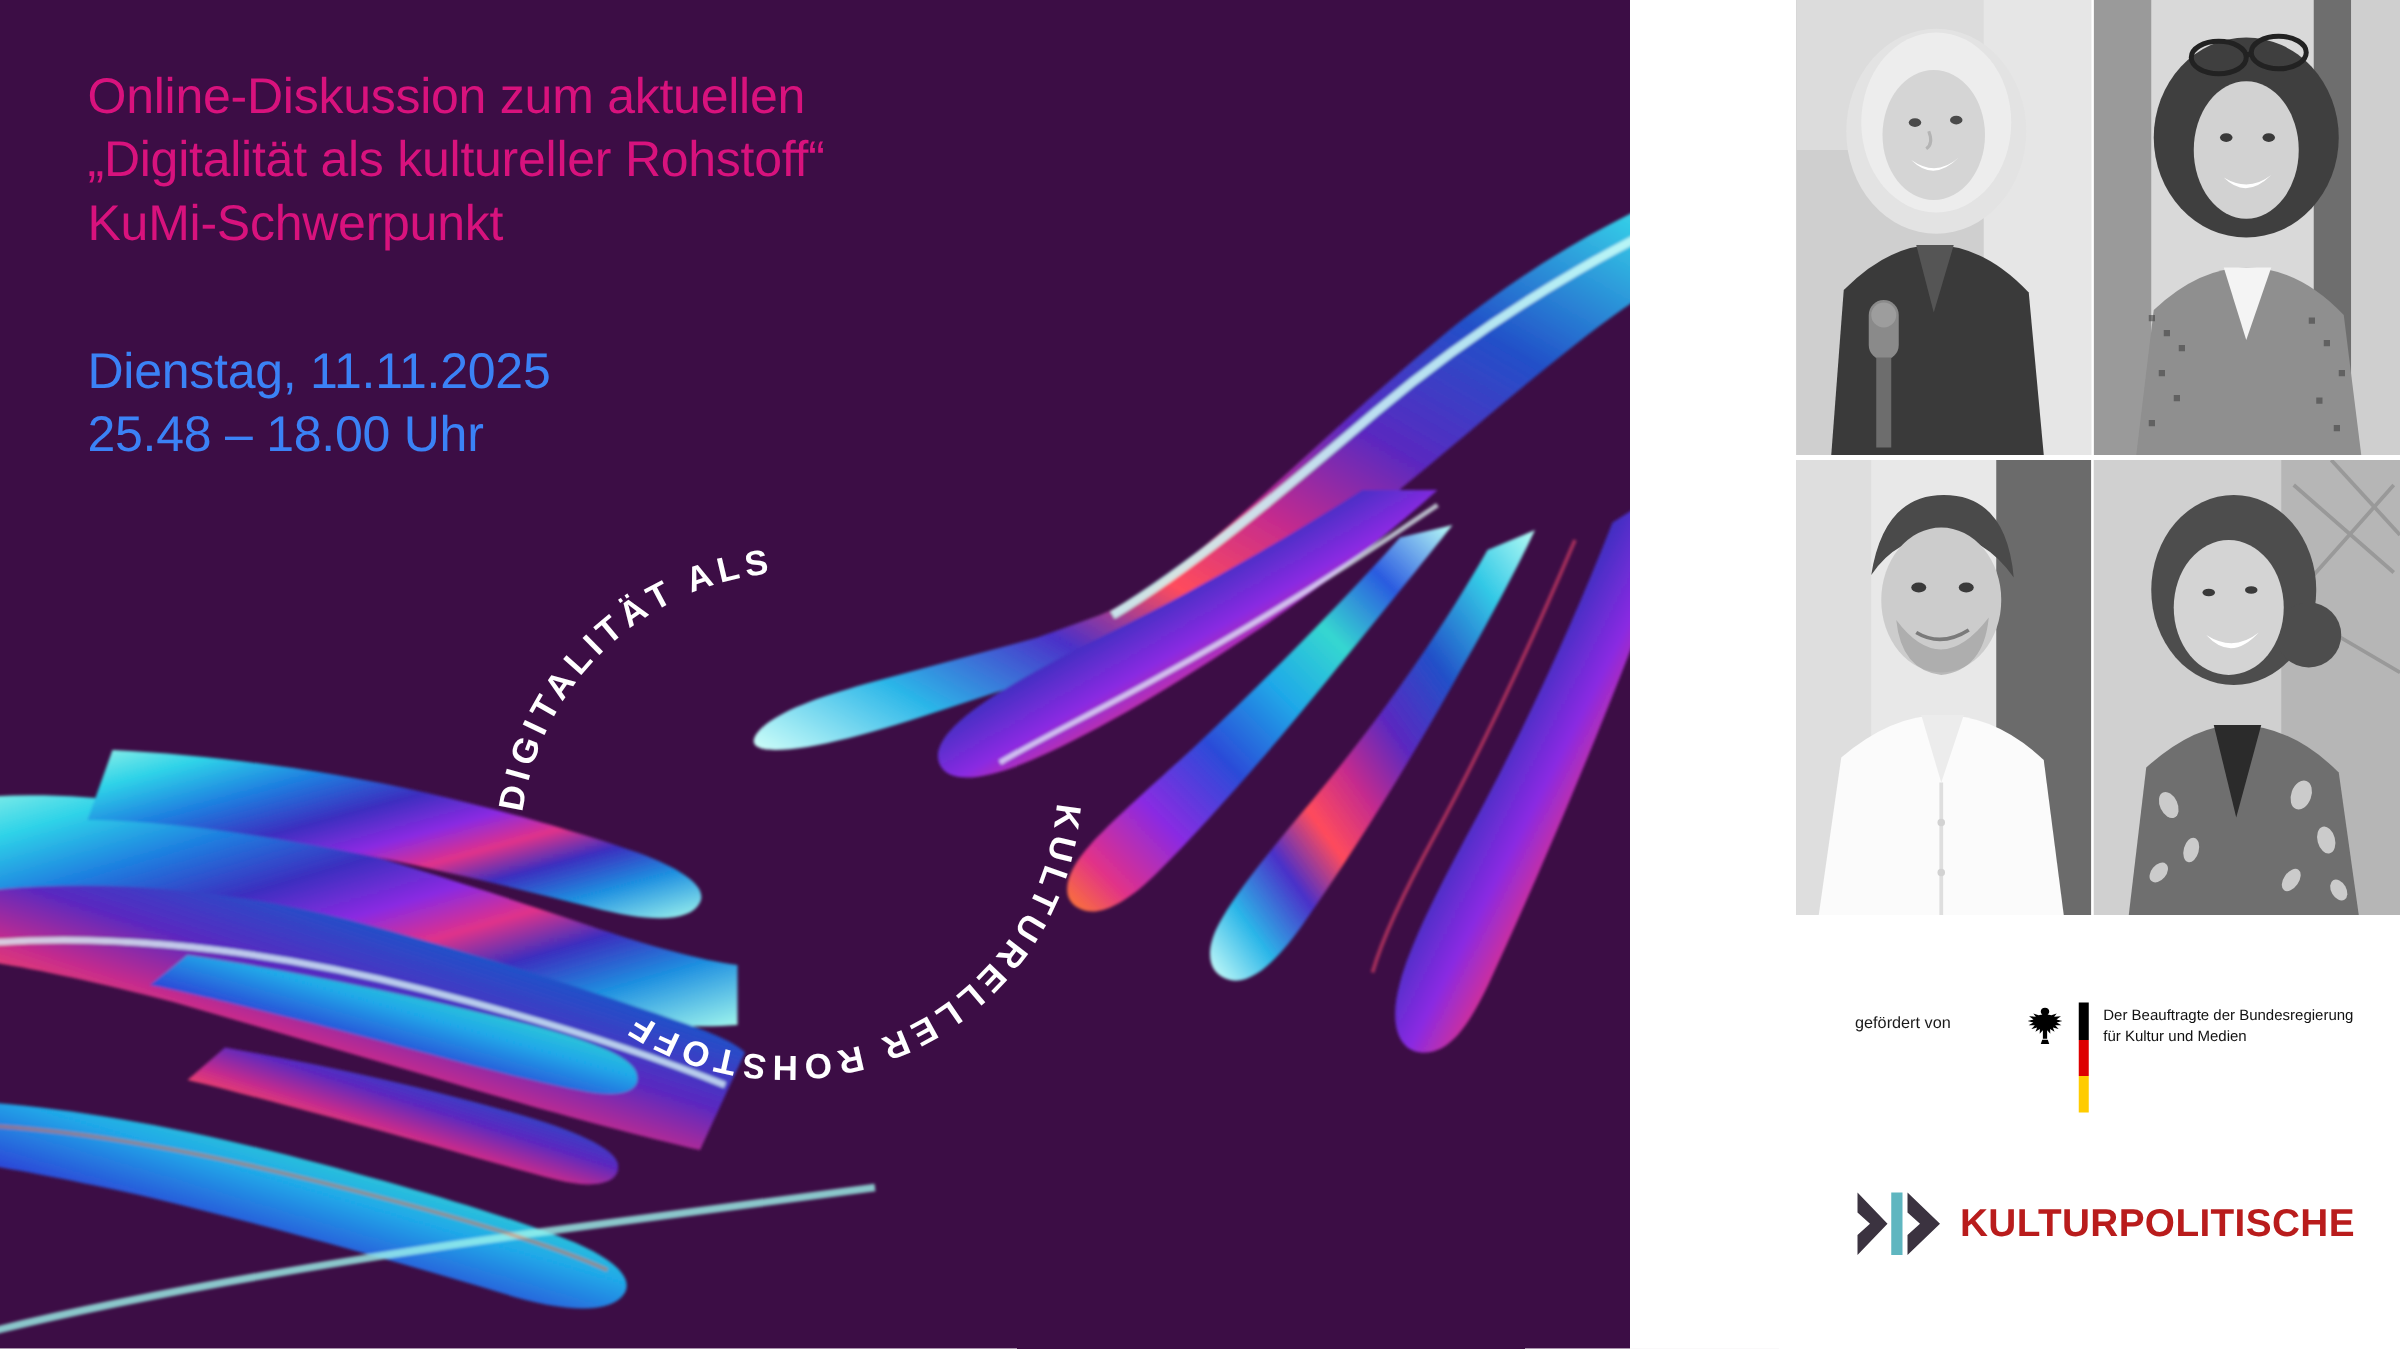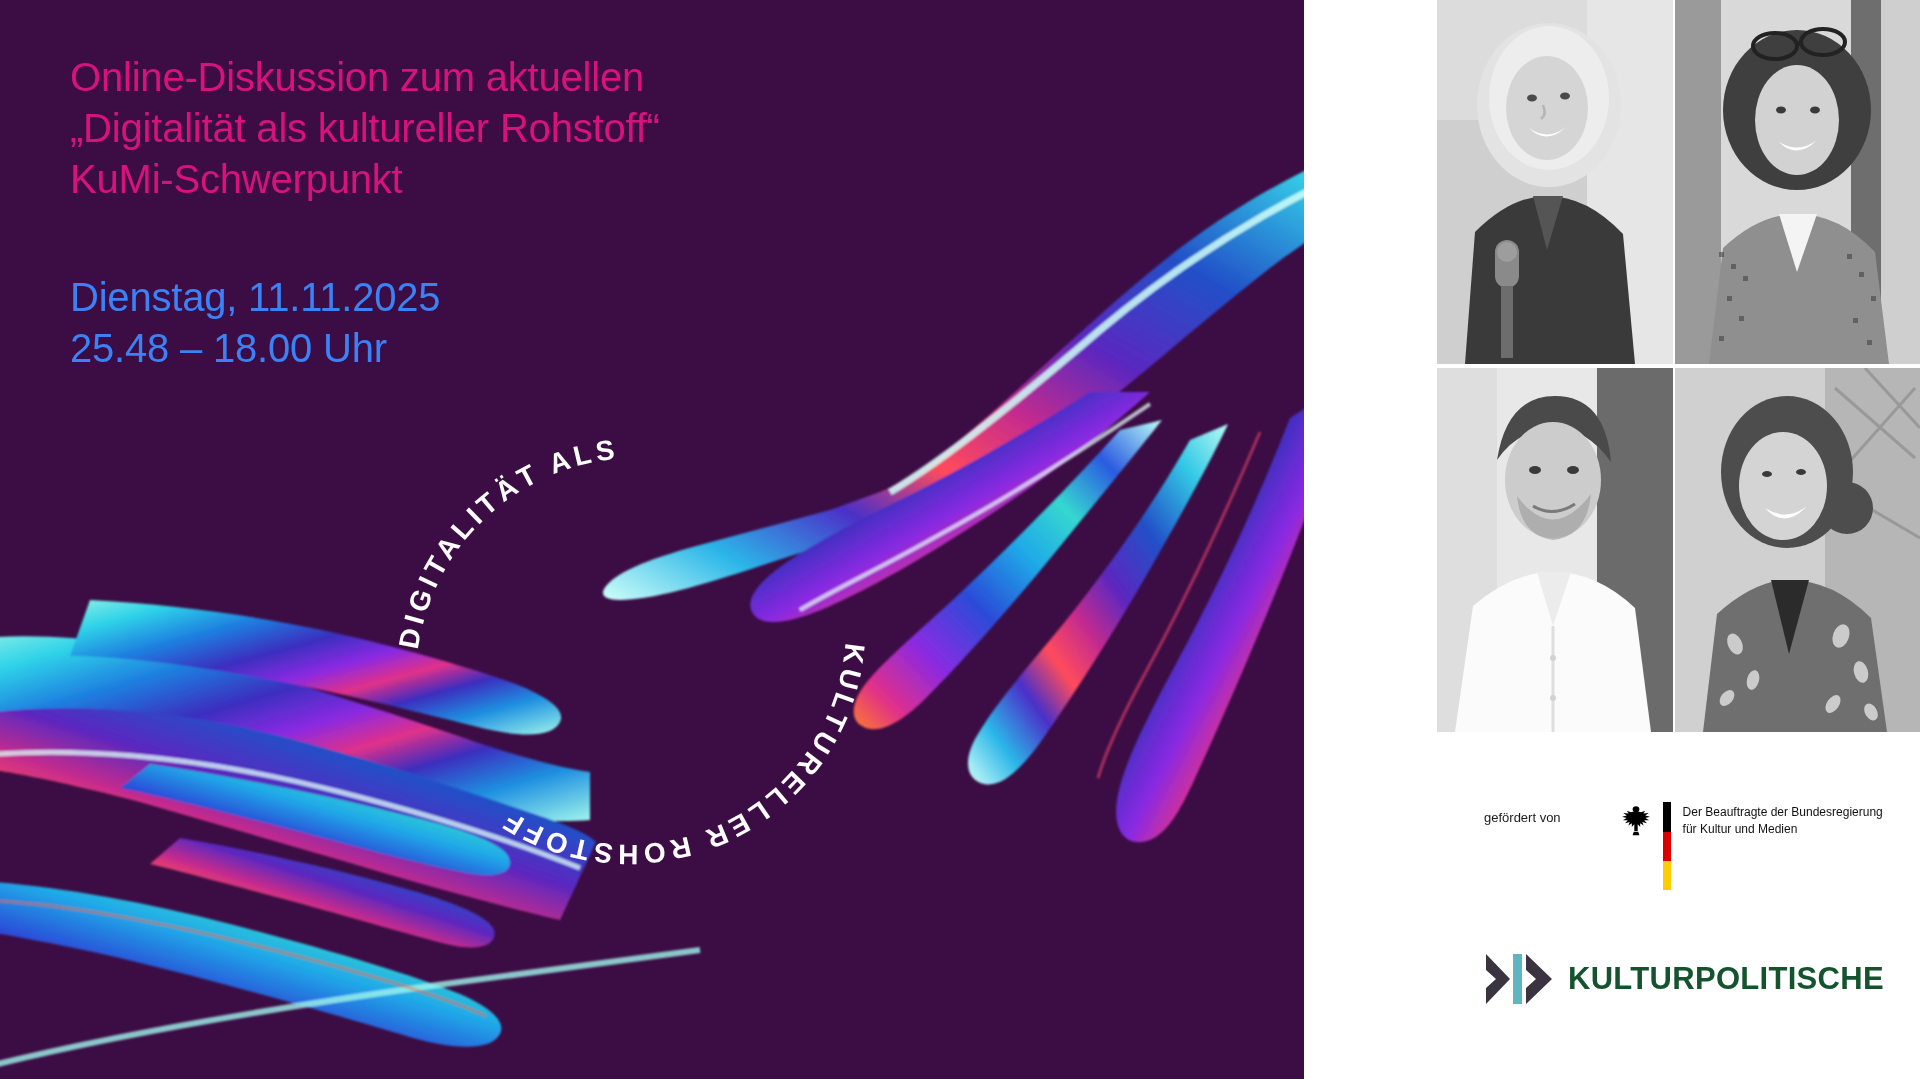--- a/index.html
+++ b/index.html
@@ -125,21 +125,21 @@
   }
 
   
   #kupoge-logo{
     position:absolute;left:52px;top:948px;
     display:flex;align-items:center;
   }
   #kupoge-mark{width:70px;height:62px;flex:0 0 auto;}
   #kupoge-words{
     margin-left:14px;
-    color:#14532d;
+    color:#b91c1c;
     font-weight:700;
     font-size:31px;
     line-height:30px;
     letter-spacing:0.3px;
     white-space:nowrap;
   }
 </style>
 </head>
 <body>
 

